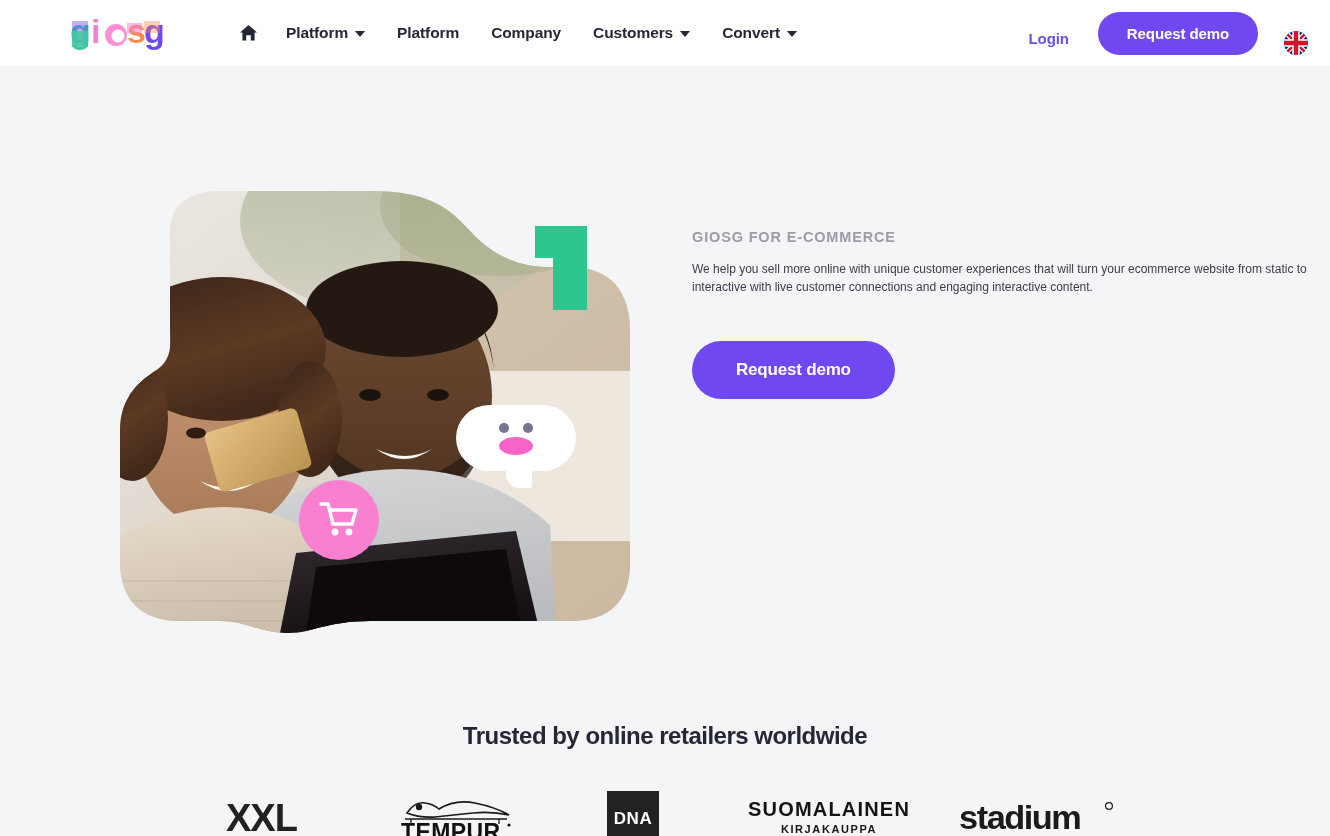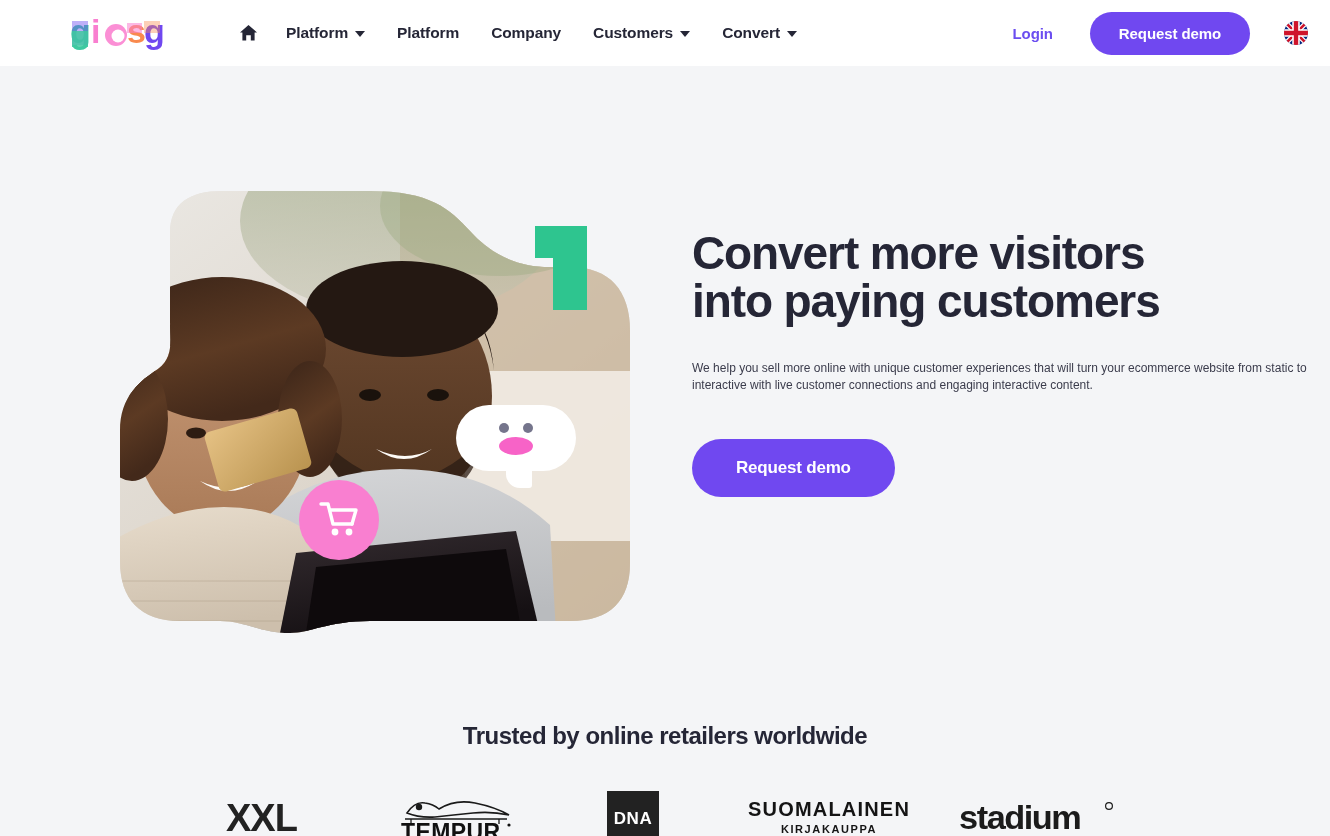--- a/index.html
+++ b/index.html
@@ -57,22 +57,22 @@
     width: 0; height: 0;
     border-left: 5.5px solid transparent;
     border-right: 5.5px solid transparent;
     border-top: 6.5px solid #252636;
     margin-top: 2px;
   }
 
   .header-right {
     margin-left: auto;
     display: flex;
-    align-items: center;
-    gap: 8px;
+    align-items: flex-end;
+    gap: 0;
     margin-right: 22px;
   }
   .login-link {
     font-size: 15px;
     font-weight: 700;
     color: #6b4ef0;
     cursor: pointer;
     padding: 8px 14px;
     letter-spacing: -0.1px;
   }
@@ -451,24 +451,21 @@
       <svg class="face" width="64" height="36" viewBox="0 0 64 36">
         <circle cx="20" cy="8" r="5" fill="#75758c"></circle>
         <circle cx="44" cy="8" r="5" fill="#75758c"></circle>
         <ellipse cx="32" cy="26" rx="17" ry="9" fill="#f763c7"></ellipse>
       </svg>
     </div>
 
   </div>
 
   <div class="hero-copy">
-    <h1 class="hero-title">
-      <span>Convert more visitors</span><br>
-      <span>into paying customers</span>
-    </h1>
+    <div class="eyebrow">GIOSG FOR E-COMMERCE</div>
     <p class="hero-body">We help you sell more online with unique customer experiences that will turn your ecommerce website from static to interactive with live customer connections and engaging interactive content.</p>
     <button class="btn-demo-lg">Request demo</button>
   </div>
 
 </section>
 
 <section class="trusted">
   <h2 class="trusted-title">Trusted by online retailers worldwide</h2>
 
   <div class="logo-row">

